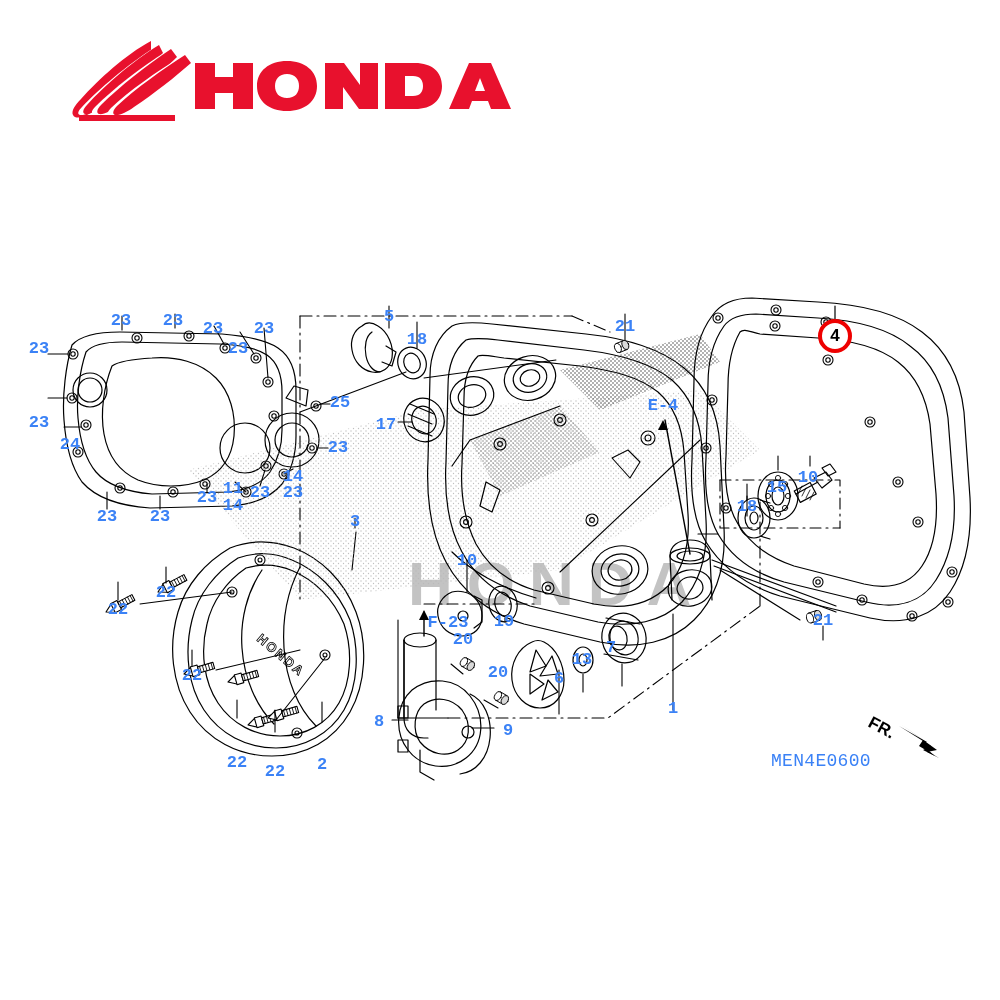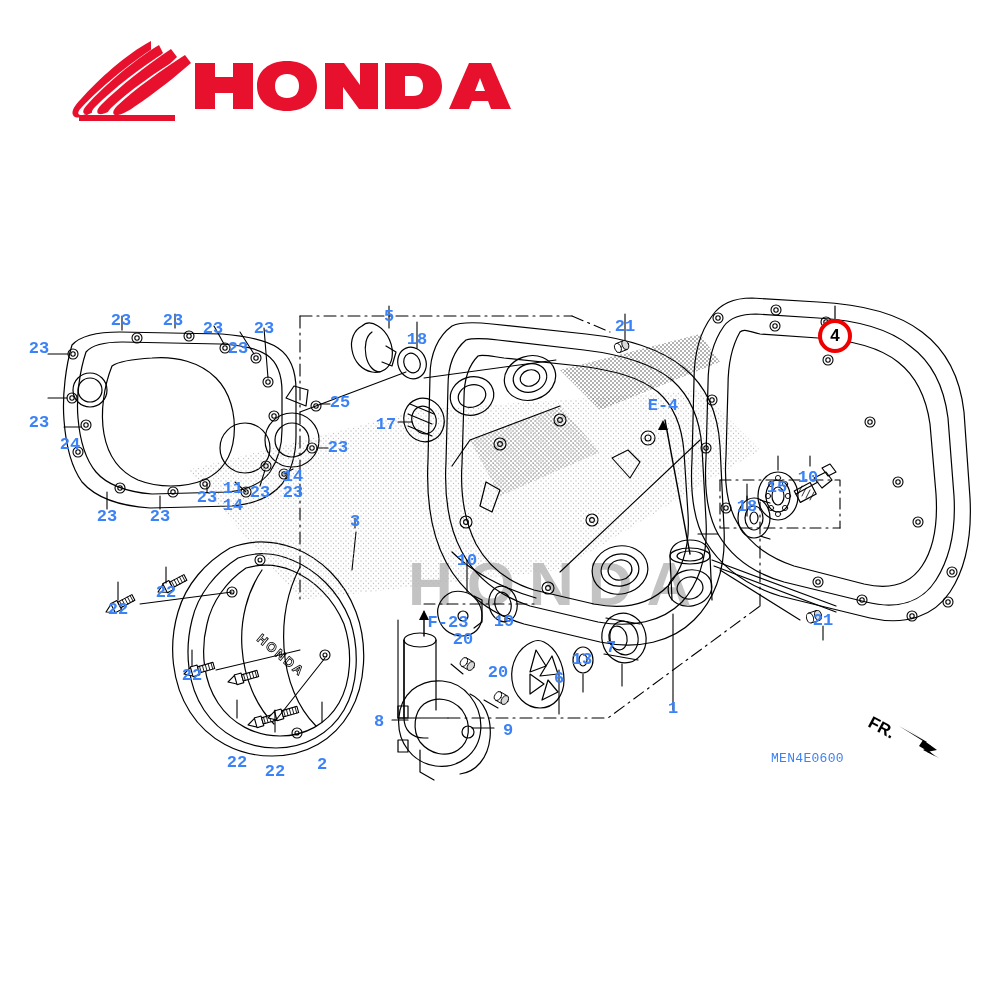--- a/index.html
+++ b/index.html
@@ -14,21 +14,21 @@
   
   #diagram{position:absolute;left:0;top:270px;width:1000px;height:520px;}
   #diagram svg{display:block;}
 
   
   .lbl{position:absolute;font-family:Liberation Mono, monospace;
        font-weight:700;color:#3b82f6;white-space:nowrap;line-height:1;
        transform:translate(-50%,-50%);}
   .lbl.n{font-size:17px;}
   .lbl.ref{font-size:17px;font-weight:700;}
-  .lbl.code{font-size:13px;font-weight:400;transform:none;letter-spacing:.3px;}
+  .lbl.code{font-size:18px;font-weight:400;transform:none;letter-spacing:.3px;}
 
   
   .hl{position:absolute;transform:translate(-50%,-50%);
       width:34px;height:34px;border-radius:50%;
       border:4px solid #ee0000;background:#fff;
       display:flex;align-items:center;justify-content:center;
       font-size:17px;font-weight:700;box-sizing:border-box;}
 
   
   #fr{position:absolute;left:905px;top:730px;width:80px;height:60px;

